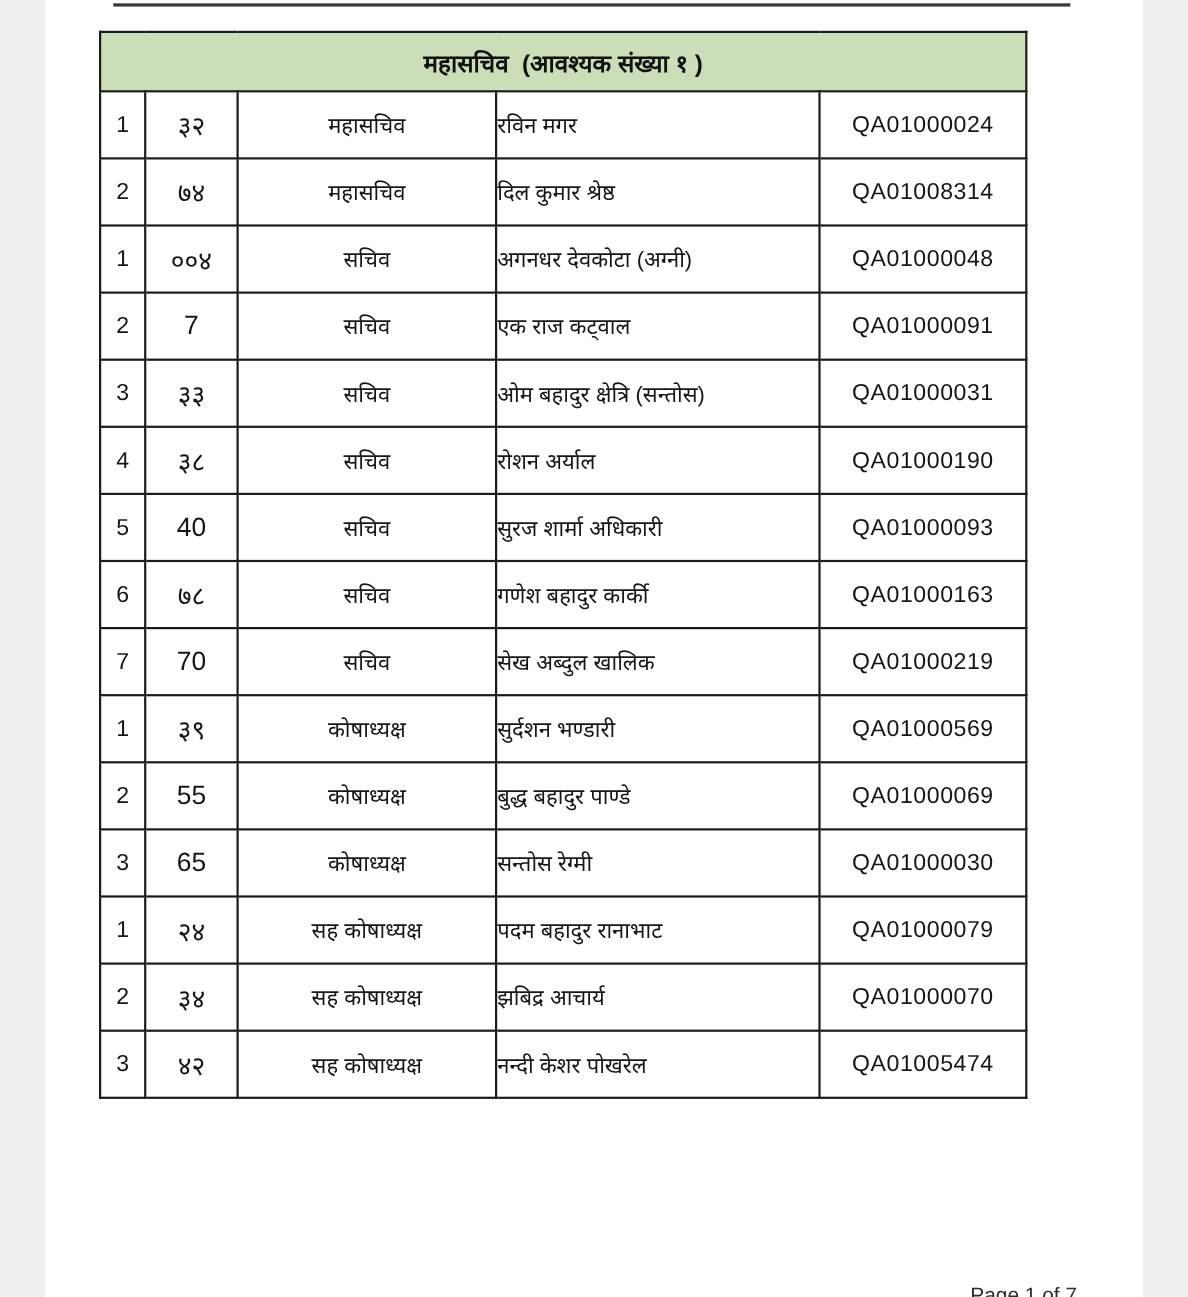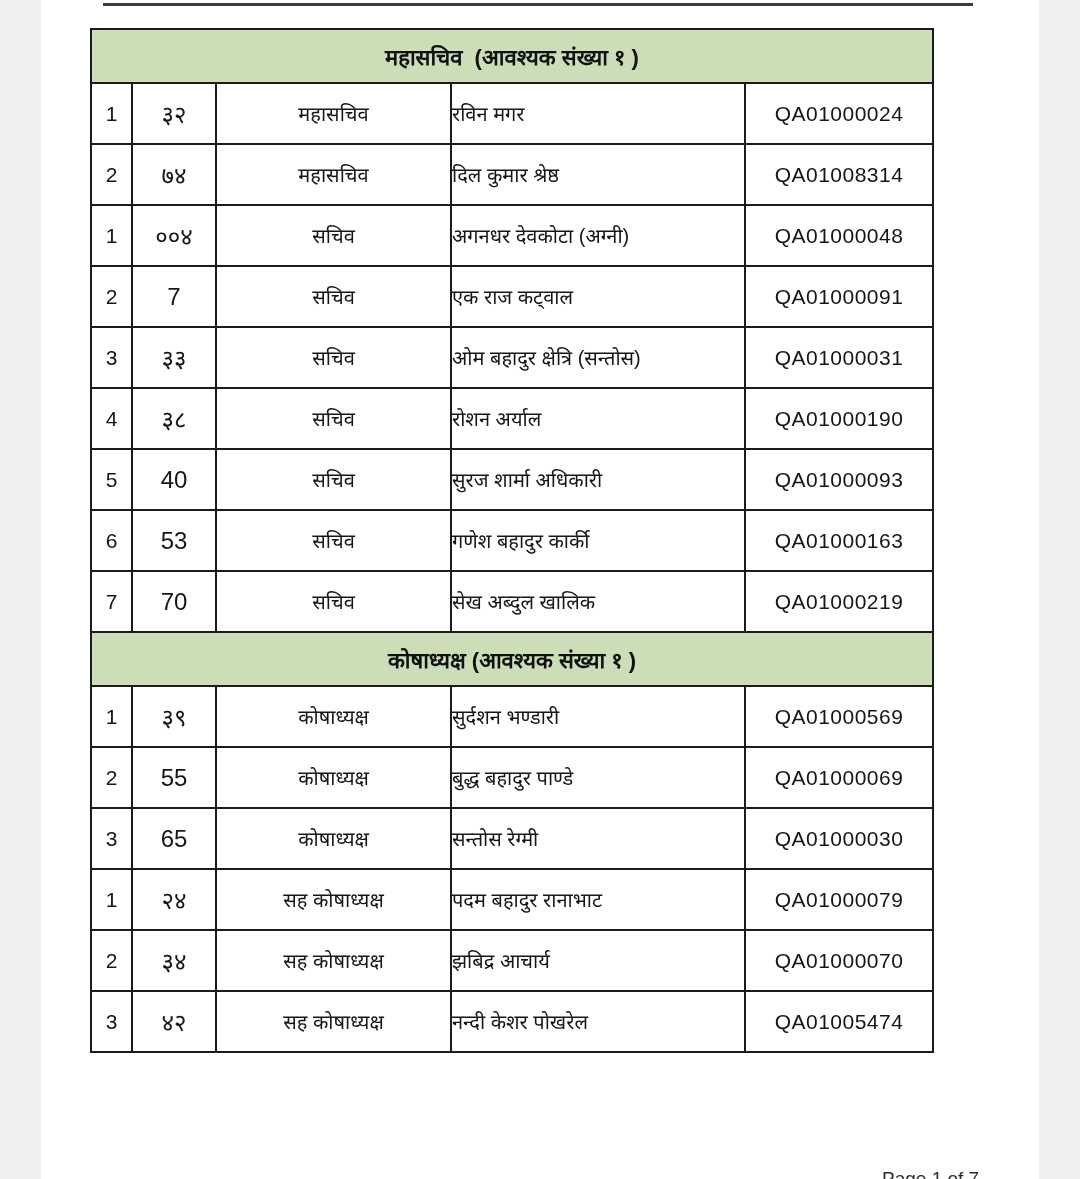--- a/index.html
+++ b/index.html
@@ -137,34 +137,31 @@
         </tr>
         <tr class="data-row">
           <td class="c-sn">5</td>
           <td class="c-num">40</td>
           <td class="c-pos">सचिव</td>
           <td class="c-name">सुरज शार्मा अधिकारी</td>
           <td class="c-id">QA01000093</td>
         </tr>
         <tr class="data-row">
           <td class="c-sn">6</td>
-          <td class="c-num">53</td>
+          <td class="c-num">७८</td>
           <td class="c-pos">सचिव</td>
           <td class="c-name">गणेश बहादुर कार्की</td>
           <td class="c-id">QA01000163</td>
         </tr>
         <tr class="data-row">
           <td class="c-sn">7</td>
           <td class="c-num">70</td>
           <td class="c-pos">सचिव</td>
           <td class="c-name">सेख अब्दुल खालिक</td>
           <td class="c-id">QA01000219</td>
-        </tr>
-        <tr>
-          <td colspan="5" class="section-header">कोषाध्यक्ष (आवश्यक संख्या १ )</td>
         </tr>
         <tr class="data-row">
           <td class="c-sn">1</td>
           <td class="c-num">३९</td>
           <td class="c-pos">कोषाध्यक्ष</td>
           <td class="c-name">सुर्दशन भण्डारी</td>
           <td class="c-id">QA01000569</td>
         </tr>
         <tr class="data-row">
           <td class="c-sn">2</td>

